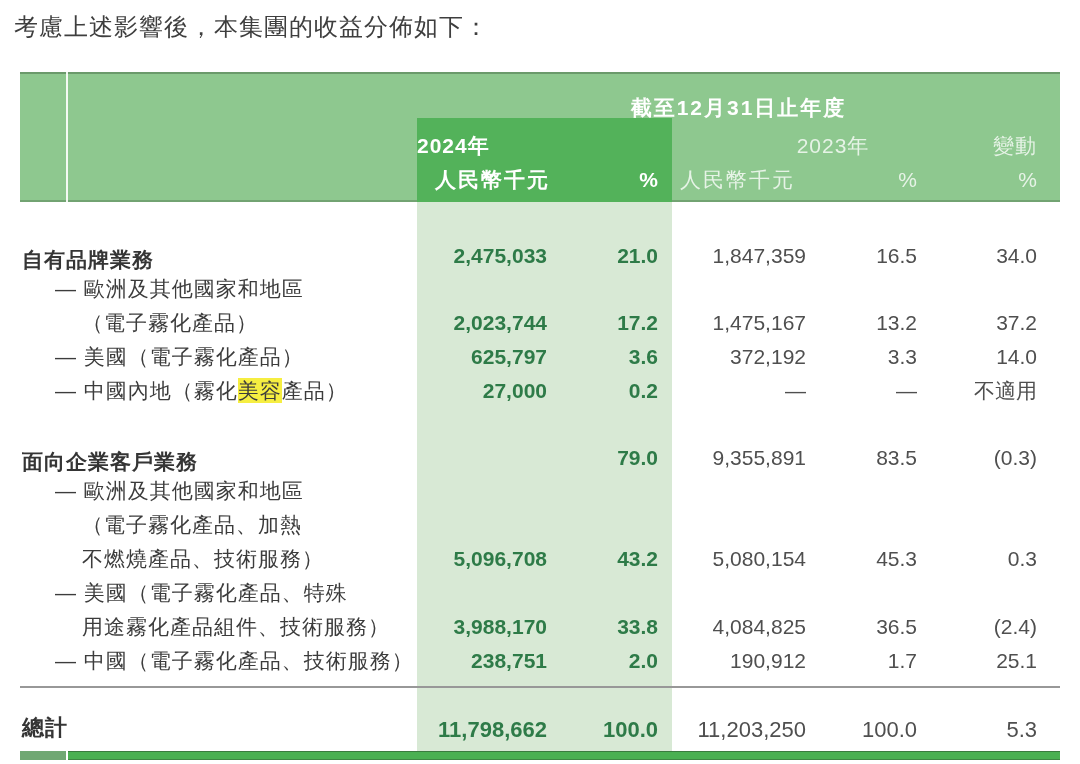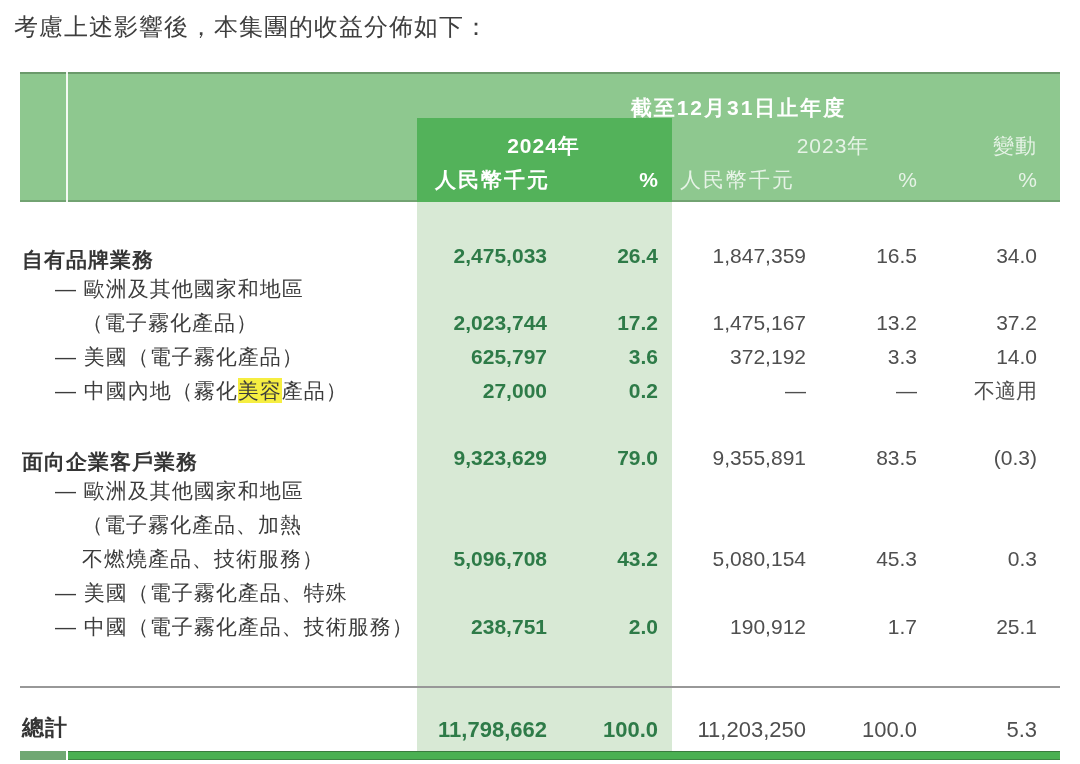--- a/index.html
+++ b/index.html
@@ -30,21 +30,21 @@
     text-align:center;font-size:21px;font-weight:700;color:#ffffff;letter-spacing:2px;
   }
   .box2024{
     position:absolute;left:397px;top:46px;width:255px;height:84px;
     background:#53b25a;
   }
   .hl2{position:absolute;top:60px;height:28px;line-height:28px;font-size:21px;}
   .hl3{position:absolute;top:94px;height:28px;line-height:28px;font-size:21px;}
   .w{color:#ffffff;font-weight:700;}
   .wf{color:rgba(255,255,255,.78);font-weight:400;}
-  .h-2024{left:397px;width:253px;text-align:center;letter-spacing:1px;}
+  .h-2024{left:397px;width:253px;letter-spacing:1px;}
   .h-2023{left:652px;width:258px;text-align:center;letter-spacing:1px;padding-left:32px;}
   .h-chg{left:910px;width:130px;text-align:right;padding-right:23px;box-sizing:border-box;letter-spacing:1px;}
   .h-rmb24{left:415px;width:180px;text-align:left;letter-spacing:2px;}
   .h-p24{left:547px;width:105px;text-align:right;padding-right:14px;box-sizing:border-box;}
   .h-rmb23{left:660px;width:180px;text-align:left;letter-spacing:2px;}
   .h-p23{left:800px;width:110px;text-align:right;padding-right:13px;box-sizing:border-box;}
   .h-pchg{left:910px;width:130px;text-align:right;padding-right:23px;box-sizing:border-box;}
   
   .palecol{
     position:absolute;left:397px;top:130px;width:255px;height:549px;
@@ -113,21 +113,21 @@
     <div class="hl3 wf h-pchg">%</div>
   </div>
 
   <div class="palecol"></div>
 
   <div class="rows">
 
     <div class="trow">
       <div class="c c1 lvl0 b">自有品牌業務</div>
       <div class="c c2 g">2,475,033</div>
-      <div class="c c3 g">26.4</div>
+      <div class="c c3 g">21.0</div>
       <div class="c c4">1,847,359</div>
       <div class="c c5">16.5</div>
       <div class="c c6">34.0</div>
     </div>
 
     <div class="trow">
       <div class="c c1 lvl1">— 歐洲及其他國家和地區</div>
     </div>
 
     <div class="trow">
@@ -152,21 +152,20 @@
       <div class="c c1 lvl1"><span>— 中國內地（霧化</span><span class="hlt">美容</span><span>產品）</span></div>
       <div class="c c2 g">27,000</div>
       <div class="c c3 g">0.2</div>
       <div class="c c4">—</div>
       <div class="c c5">—</div>
       <div class="c c6">不適用</div>
     </div>
 
     <div class="trow gap">
       <div class="c c1 lvl0 b">面向企業客戶業務</div>
-      <div class="c c2 g">9,323,629</div>
       <div class="c c3 g">79.0</div>
       <div class="c c4">9,355,891</div>
       <div class="c c5">83.5</div>
       <div class="c c6">(0.3)</div>
     </div>
 
     <div class="trow">
       <div class="c c1 lvl1">— 歐洲及其他國家和地區</div>
     </div>
 
@@ -180,20 +179,28 @@
       <div class="c c3 g">43.2</div>
       <div class="c c4">5,080,154</div>
       <div class="c c5">45.3</div>
       <div class="c c6">0.3</div>
     </div>
 
     <div class="trow">
       <div class="c c1 lvl1">— 美國（電子霧化產品、特殊</div>
     </div>
 
+    <div class="trow">
+      <div class="c c1 lvl2">用途霧化產品組件、技術服務）</div>
+      <div class="c c2 g">3,988,170</div>
+      <div class="c c3 g">33.8</div>
+      <div class="c c4">4,084,825</div>
+      <div class="c c5">36.5</div>
+      <div class="c c6">(2.4)</div>
+    </div>
 
     <div class="trow">
       <div class="c c1 lvl1">— 中國（電子霧化產品、技術服務）</div>
       <div class="c c2 g">238,751</div>
       <div class="c c3 g">2.0</div>
       <div class="c c4">190,912</div>
       <div class="c c5">1.7</div>
       <div class="c c6">25.1</div>
     </div>
 

